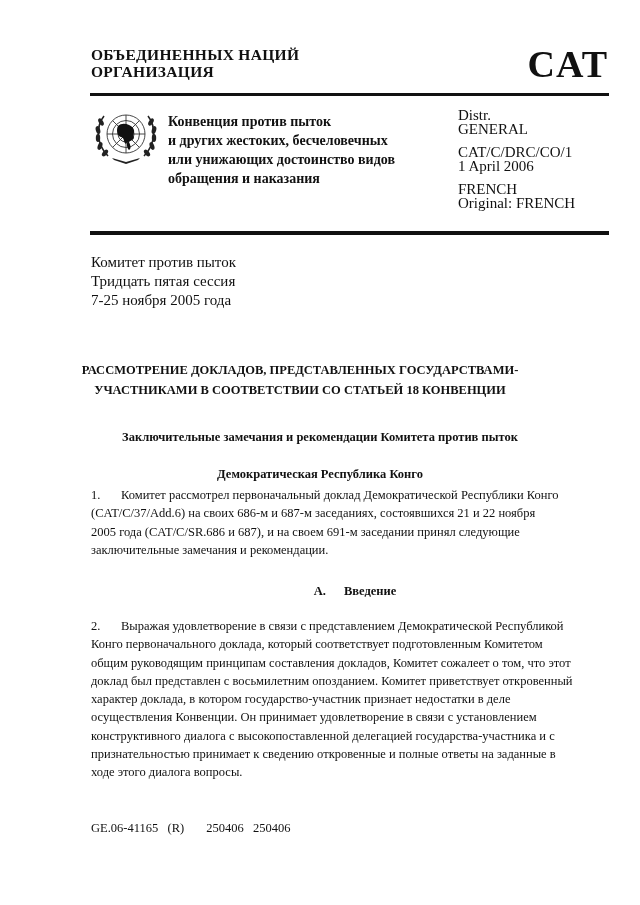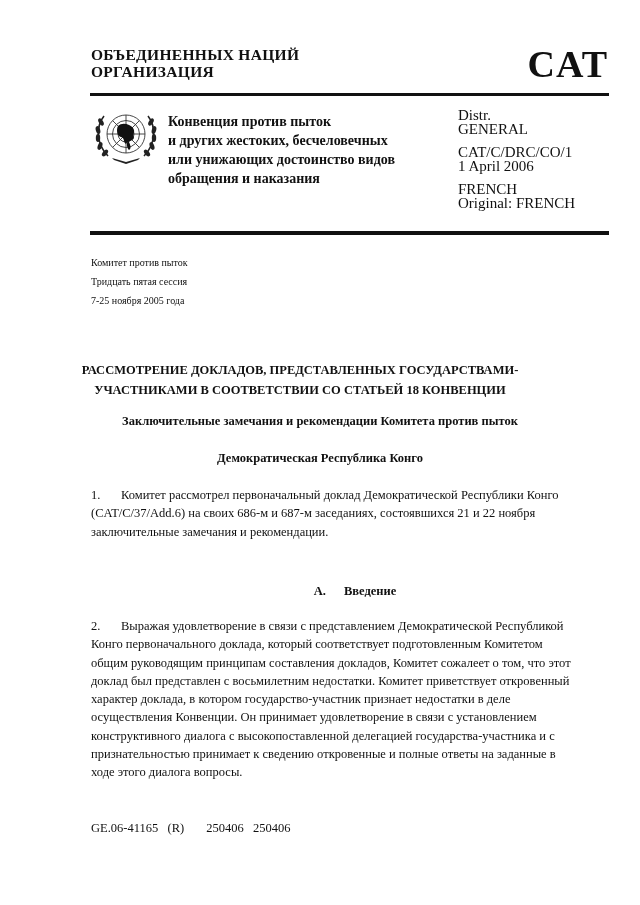--- a/index.html
+++ b/index.html
@@ -64,39 +64,40 @@
     .distr {
       left: 458px;
       top: 109px;
       font-size: 15px;
       line-height: 13.5px;
     }
     .distr .gap { height: 10px; }
     .session {
       left: 91px;
       top: 253px;
-      font-size: 10px;
+      font-size: 15px;
       line-height: 19px;
     }
     .session div { white-space: nowrap; }
     .main-heading {
       left: 0;
       width: 600px;
       top: 360px;
       text-align: center;
       font-weight: bold;
       font-size: 12.5px;
       line-height: 20px;
     }
     .sub-heading {
       left: 0;
       width: 640px;
       text-align: center;
       font-weight: bold;
       font-size: 12.5px;
+      margin-top: 16px;
     }
     .para {
       left: 91px;
       width: 500px;
       font-size: 12.5px;
       line-height: 18.3px;
     }
     .para div { white-space: nowrap; }
     .num { display: inline-block; width: 30px; }
     .section-head {
@@ -194,32 +195,33 @@
   <div>УЧАСТНИКАМИ В СООТВЕТСТВИИ СО СТАТЬЕЙ 18 КОНВЕНЦИИ</div>
 </div>
 
 <div class="abs sub-heading" style="top:414px;">Заключительные замечания и рекомендации Комитета против пыток</div>
 
 <div class="abs sub-heading" style="top:451px;">Демократическая Республика Конго</div>
 
 <div class="abs para" style="top:486px;">
   <div><span class="num">1.</span><span>Комитет рассмотрел первоначальный доклад Демократической Республики Конго</span></div>
   <div>(CAT/C/37/Add.6) на своих 686-м и 687-м заседаниях, состоявшихся 21 и 22 ноября</div>
+  <div>2005 года (CAT/C/SR.686 и 687), и на своем 691-м заседании принял следующие</div>
   <div>заключительные замечания и рекомендации.</div>
 </div>
 
 <div class="abs section-head" style="top:584px;padding-left:35px;">
   <span class="letter">A.</span><span>Введение</span>
 </div>
 
 <div class="abs para" style="top:611px;margin-top:6px;">
   <div><span class="num">2.</span><span>Выражая удовлетворение в связи с представлением Демократической Республикой</span></div>
   <div>Конго первоначального доклада, который соответствует подготовленным Комитетом</div>
   <div>общим руководящим принципам составления докладов, Комитет сожалеет о том, что этот</div>
-  <div>доклад был представлен с восьмилетним недостатки.  Комитет приветствует откровенный</div>
+  <div>доклад был представлен с восьмилетним опозданием.  Комитет приветствует откровенный</div>
   <div>характер доклада, в котором государство-участник признает недостатки в деле</div>
   <div>осуществления Конвенции.  Он принимает удовлетворение в связи с установлением</div>
   <div>конструктивного диалога с высокопоставленной делегацией государства-участника и с</div>
   <div>признательностью принимает к сведению откровенные и полные ответы на заданные в</div>
   <div>ходе этого диалога вопросы.</div>
 </div>
 
 <div class="abs footer">GE.06-41165   (R)       250406   250406</div>
 
 </body></html>

